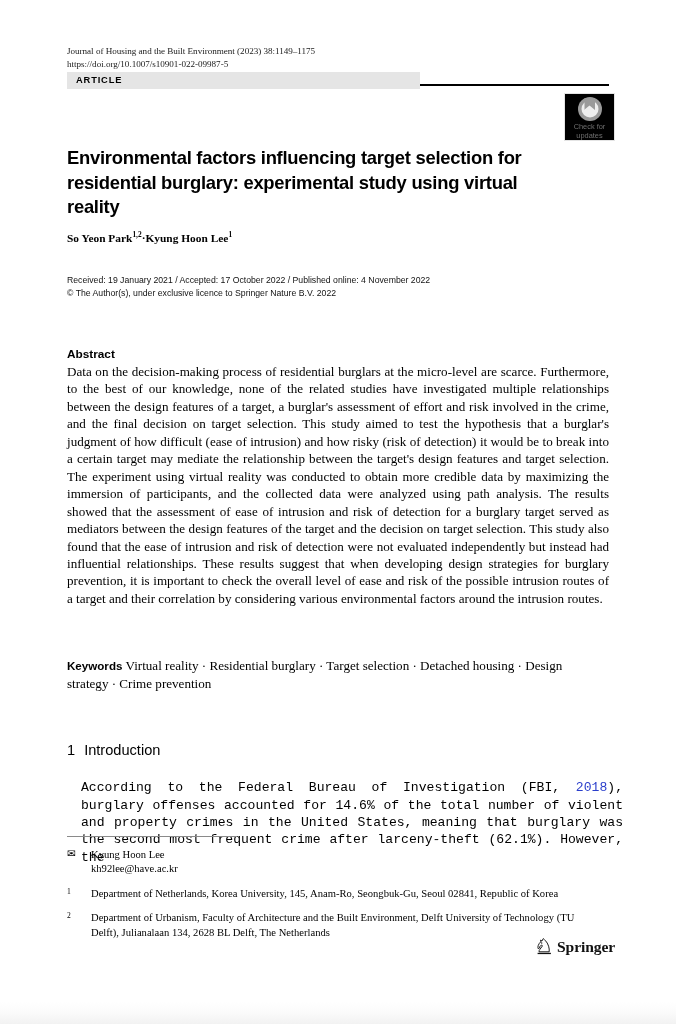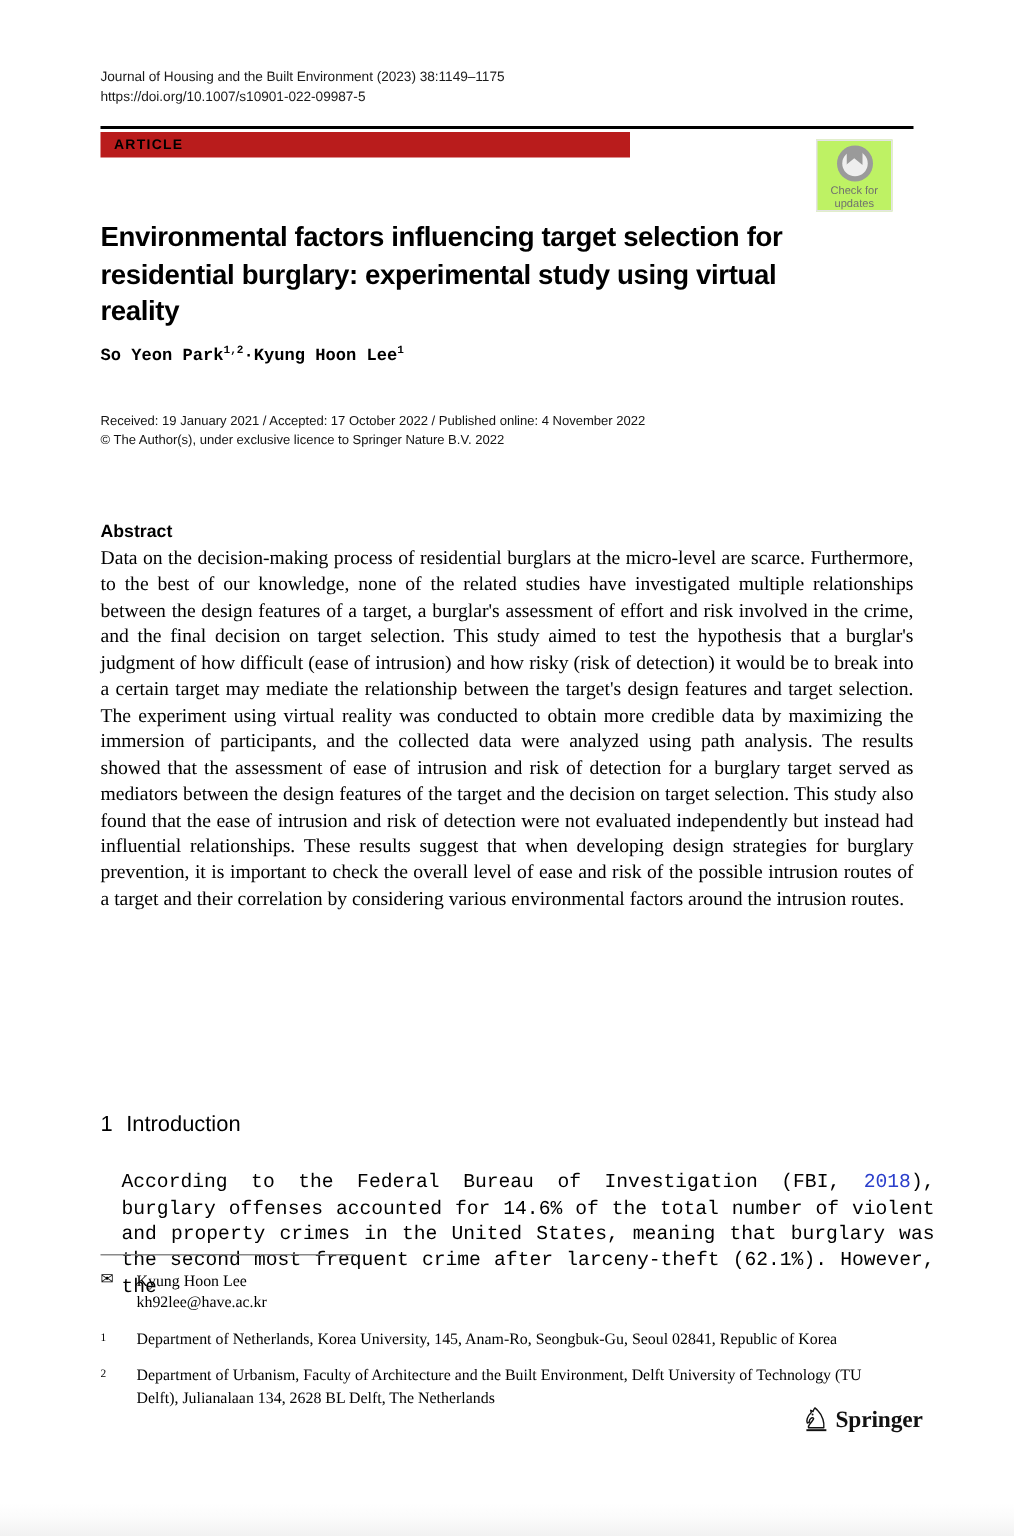--- a/index.html
+++ b/index.html
@@ -35,64 +35,64 @@
     height: 22px;
     background: linear-gradient(to bottom, #ffffff 0%, #fbfbfb 45%, #f2f2f2 100%);
   }
 
   
   .journal-head {
     position: absolute;
     left: 67px;
     top: 45px;
     width: 460px;
-    font-family: Liberation Sans, sans-serif;
+    font-family: Liberation Serif, serif;
     font-size: 9.1px;
     line-height: 13.2px;
     color: #1a1a1a;
     letter-spacing: -0.02px;
   }
   .journal-head div { white-space: nowrap; }
 
   
   .rule-black {
     position: absolute;
     left: 67px;
     top: 84px;
     width: 542px;
     height: 1.6px;
     background: #000000;
   }
   .article-band {
     position: absolute;
     left: 67px;
-    top: 88px;
+    top: 72px;
     width: 353px;
     height: 17px;
-    background: #b91c1c;
+    background: #e5e5e5;
   }
   .article-band span {
     position: absolute;
     left: 9px;
     top: 3px;
     font-family: "Liberation Sans", sans-serif;
     font-weight: bold;
     font-size: 9.3px;
     letter-spacing: 0.85px;
     color: #000000;
   }
 
   
   .crossmark {
     position: absolute;
-    left: 544px;
+    left: 564px;
     top: 93px;
     width: 51px;
     height: 48px;
-    background: #bef264;
+    background: #000000;
     border: 1px solid #e4e4e4;
     box-sizing: border-box;
   }
   .crossmark .cm-circle {
     position: absolute;
     left: 50%;
     top: 3px;
     transform: translateX(-50%);
     width: 24px;
     height: 24px;
@@ -144,21 +144,21 @@
     letter-spacing: -0.25px;
     color: #000000;
   }
 
   
   .authors {
     position: absolute;
     left: 67px;
     top: 231px;
     width: 500px;
-    font-family: Liberation Mono, monospace;
+    font-family: Liberation Serif, serif;
     font-weight: bold;
     font-size: 11.4px;
     line-height: 15px;
     color: #000000;
   }
   .authors sup {
     font-size: 7.4px;
     vertical-align: super;
     line-height: 0;
   }
@@ -348,20 +348,24 @@
   <div class="history">
     <div>Received: 19 January 2021 / Accepted: 17 October 2022 / Published online: 4 November 2022</div>
     <div>© The Author(s), under exclusive licence to Springer Nature B.V. 2022</div>
   </div>
 
   <div class="abstract">
     <h2>Abstract</h2>
     <p>Data on the decision-making process of residential burglars at the micro-level are scarce. Furthermore, to the best of our knowledge, none of the related studies have investigated multiple relationships between the design features of a target, a burglar's assessment of effort and risk involved in the crime, and the final decision on target selection. This study aimed to test the hypothesis that a burglar's judgment of how difficult (ease of intrusion) and how risky (risk of detection) it would be to break into a certain target may mediate the relationship between the target's design features and target selection. The experiment using virtual reality was conducted to obtain more credible data by maximizing the immersion of participants, and the collected data were analyzed using path analysis. The results showed that the assessment of ease of intrusion and risk of detection for a burglary target served as mediators between the design features of the target and the decision on target selection. This study also found that the ease of intrusion and risk of detection were not evaluated independently but instead had influential relationships. These results suggest that when developing design strategies for burglary prevention, it is important to check the overall level of ease and risk of the possible intrusion routes of a target and their correlation by considering various environmental factors around the intrusion routes.</p>
   </div>
 
+  <div class="keywords">
+    <span class="kw-label">Keywords</span>
+    <span>Virtual reality · Residential burglary · Target selection · Detached housing · Design strategy · Crime prevention</span>
+  </div>
 
   <h2 class="section-head">
     <span class="num">1</span><span>Introduction</span>
   </h2>
 
   <p class="body-para"><span>According to the Federal Bureau of Investigation (FBI, </span><span class="cite-link">2018</span><span>), burglary offenses accounted for 14.6% of the total number of violent and property crimes in the United States, meaning that burglary was the second most frequent crime after larceny-theft (62.1%). However, the</span></p>
 
   <div class="fn-rule"></div>
 
   <div class="footnotes">

